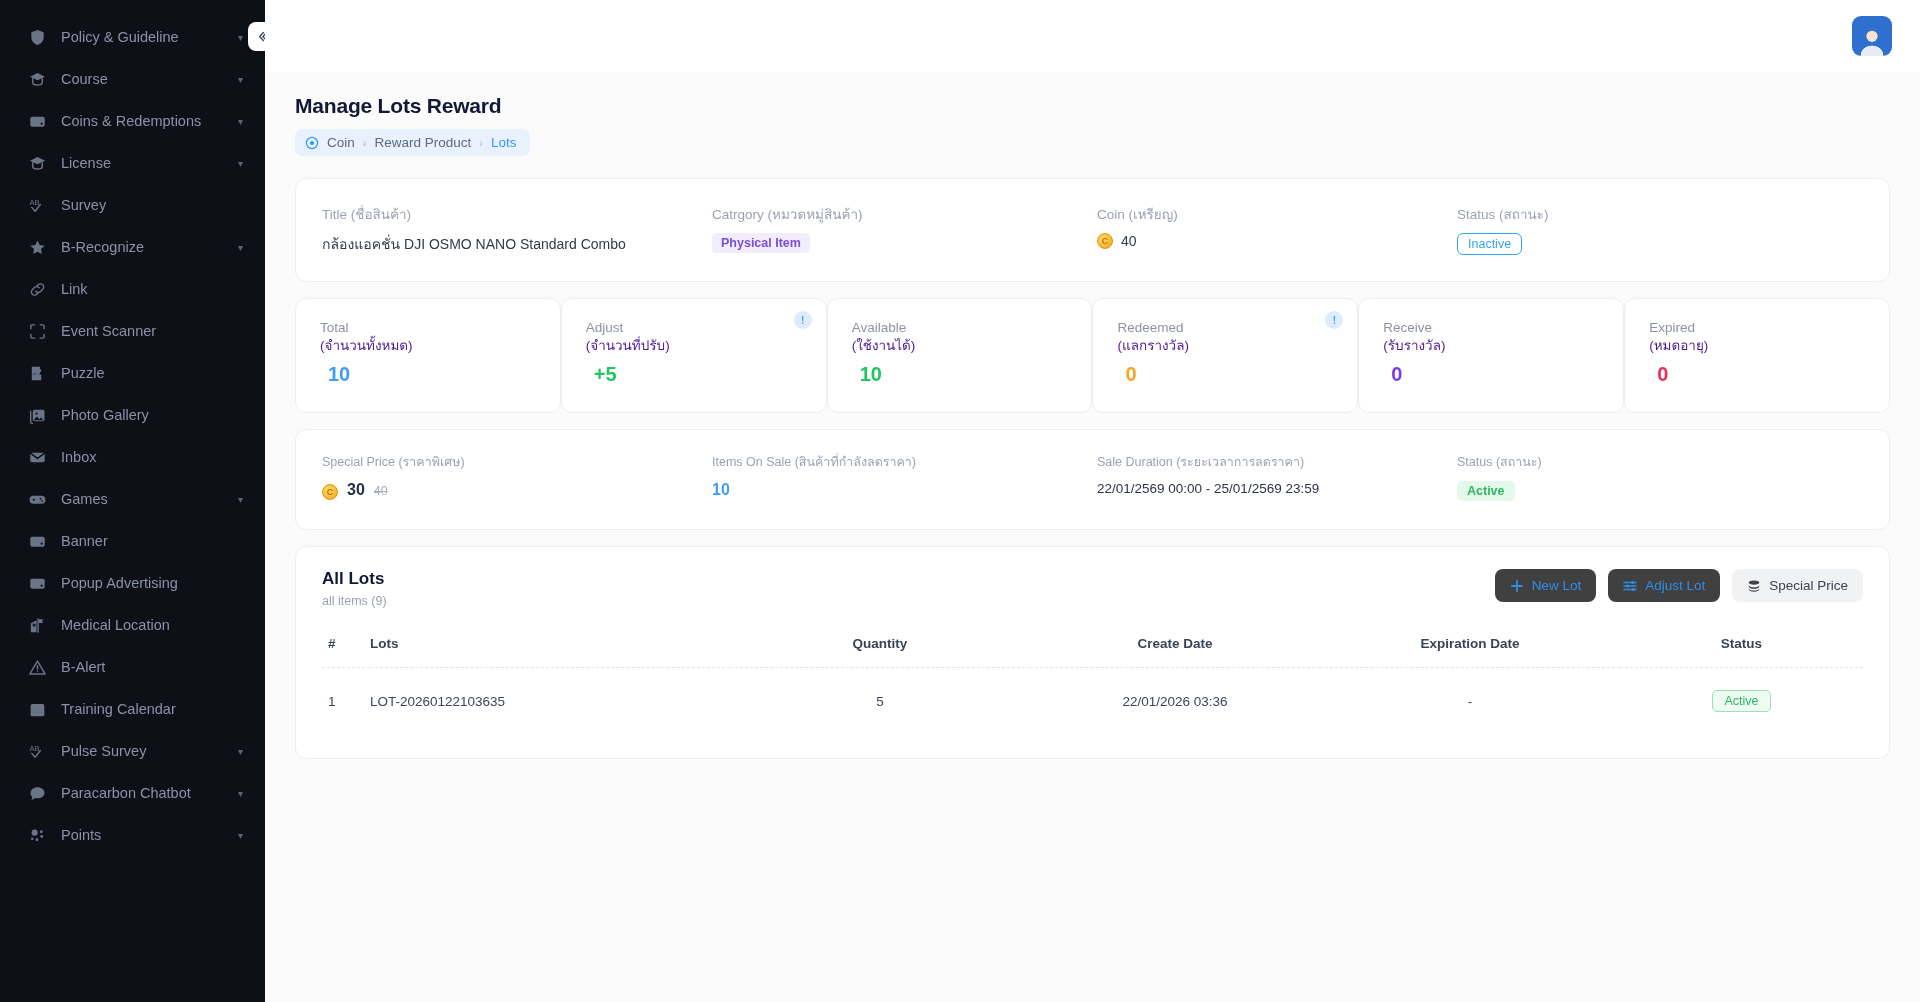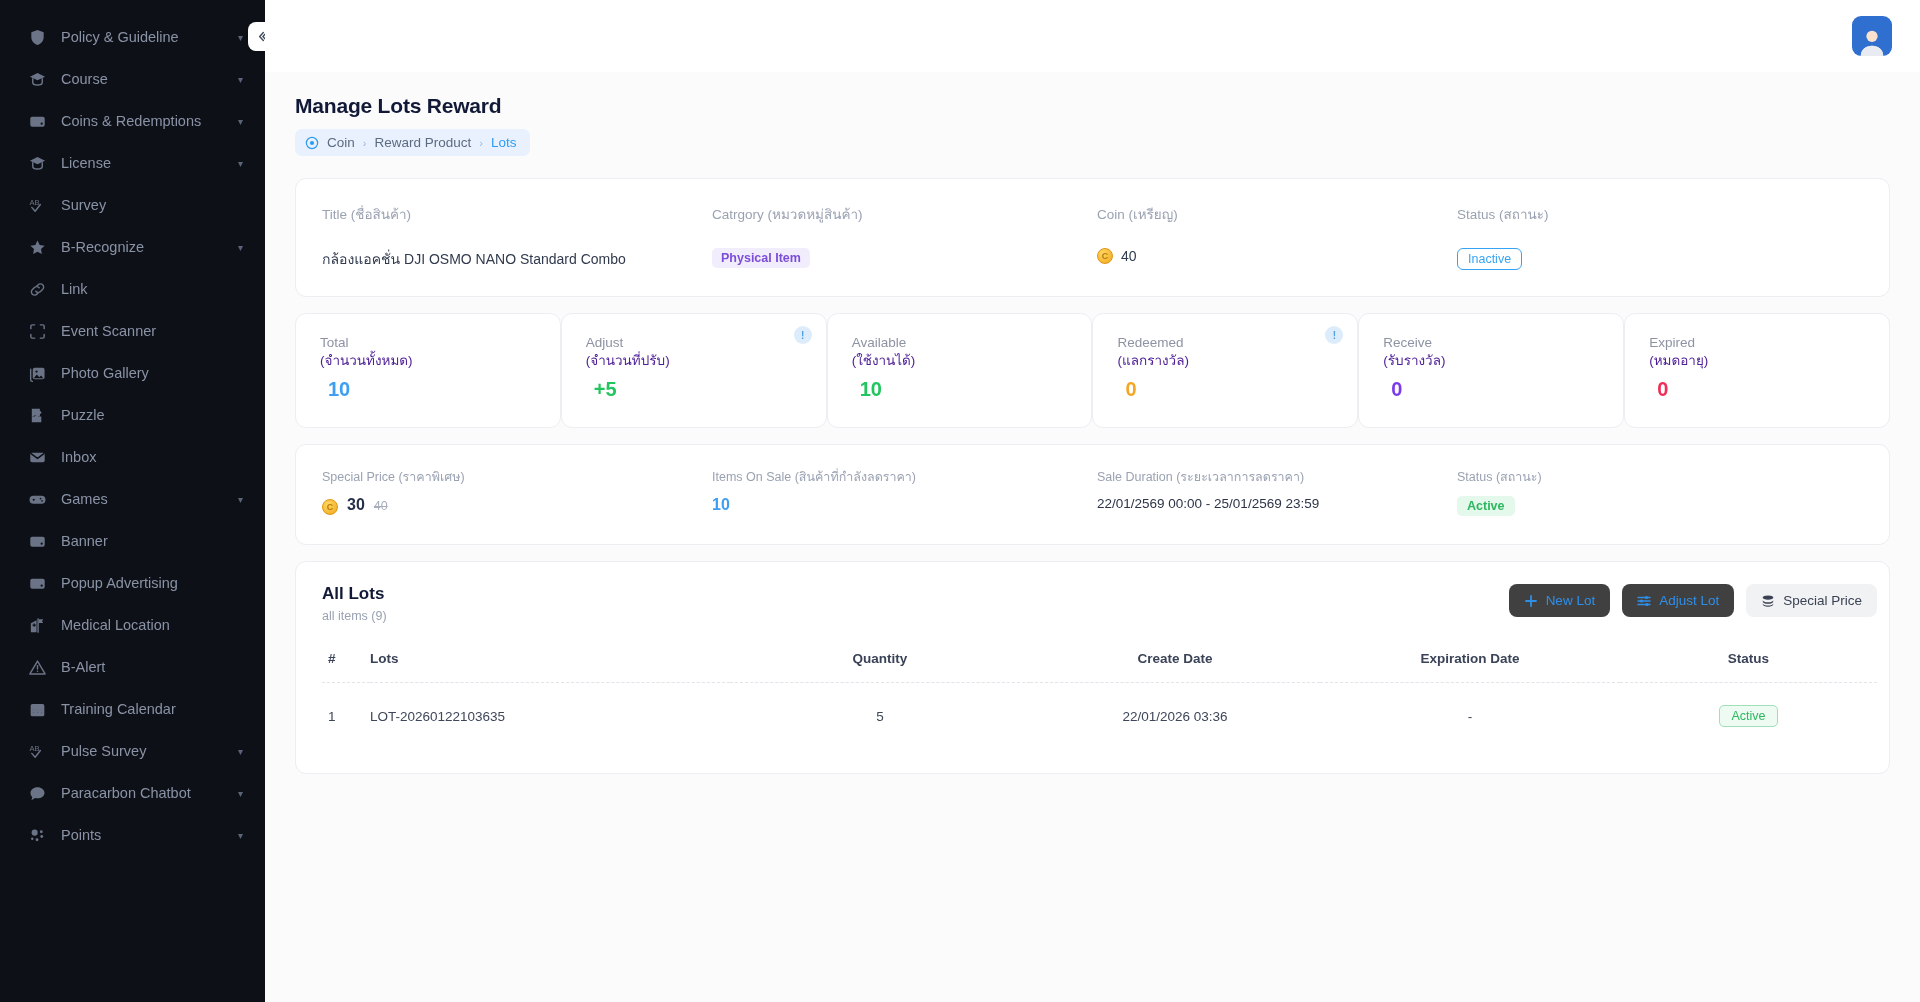--- a/index.html
+++ b/index.html
@@ -94,21 +94,21 @@
   
   .product-card {
     padding: 24px 26px 26px 26px;
     display: flex; margin-bottom: 16px;
   }
   .pc-col { display: flex; flex-direction: column; }
   .pc-col.c1 { width: 390px; }
   .pc-col.c2 { width: 385px; }
   .pc-col.c3 { width: 360px; }
   .pc-col.c4 { flex: 1 1 auto; }
-  .pc-label { font-size: 13.5px; color: #9aa2b2; margin-bottom: 23px; }
+  .pc-label { font-size: 13.5px; color: #9aa2b2; margin-bottom: 8px; }
   .pc-value { font-size: 14px; color: #313a4d; }
 
   .chip-purple {
     display: inline-block; background: #f2edfc; color: #7c4dd8;
     border-radius: 5px; padding: 3px 9px; font-size: 12.5px; font-weight: 600;
   }
   .coin-val { display: flex; align-items: center; gap: 8px; font-size: 14px; color: #2f3a4f; }
   .coin-ico {
     width: 16px; height: 16px; border-radius: 50%;
     background: radial-gradient(circle at 35% 30%, #ffd761, #f0a81e);
@@ -152,21 +152,21 @@
   .sp-price-main { font-size: 16px; font-weight: bold; color: #27304a; }
   .sp-price-old { font-size: 12.5px; color: #a7adbb; text-decoration: line-through; }
   .sp-blue { font-size: 16px; color: #3d9ef2; font-weight: 600; }
   .sp-date { font-size: 13.5px; color: #2c3448; }
   .chip-green {
     display: inline-block; background: #e5f8ec; color: #2cb85e;
     border-radius: 5px; padding: 3px 10px; font-size: 12.5px; font-weight: 600;
   }
 
   
-  .lots-card { padding: 22px 12px 30px 26px; }
+  .lots-card { padding: 22px 26px 30px 26px; }
   .lots-head { display: flex; align-items: flex-start; justify-content: space-between; }
   .lots-title { font-size: 17px; font-weight: bold; color: #111936; }
   .lots-sub { font-size: 12.5px; color: #9aa2b2; margin-top: 5px; }
   .lots-actions { display: flex; gap: 12px; align-items: center; }
   .btn {
     display: inline-flex; align-items: center; gap: 8px;
     border: none; border-radius: 8px; cursor: pointer;
     font-size: 13.5px; padding: 9px 15px;
     font-family: "Liberation Sans", sans-serif;
   }
@@ -285,36 +285,36 @@
               <path d="M13 3h2.5A1.5 1.5 0 0 1 17 4.5V7"></path>
               <path d="M17 13v2.5a1.5 1.5 0 0 1-1.5 1.5H13"></path>
               <path d="M7 17H4.5A1.5 1.5 0 0 1 3 15.5V13"></path>
             </svg>
           </span>
           <span class="nav-label">Event Scanner</span>
         </div>
         <div class="nav-item">
           <span class="nav-ico">
             <svg viewBox="0 0 20 20" fill="none" stroke="currentColor" stroke-width="1.5" stroke-linecap="round" stroke-linejoin="round">
+              <path d="M7.5 3h5v2.2a1.6 1.6 0 1 1 0 3.2V11h-3a1.6 1.6 0 1 0-3.2 0H4V3z" fill="currentColor" stroke="none"></path>
+              <path d="M4 11h3.3a1.6 1.6 0 1 1 3.2 0H14v6H4z" fill="currentColor" stroke="none"></path>
+            </svg>
+          </span>
+          <span class="nav-label">Puzzle</span>
+        </div>
+        <div class="nav-item">
+          <span class="nav-ico">
+            <svg viewBox="0 0 20 20" fill="none" stroke="currentColor" stroke-width="1.5" stroke-linecap="round" stroke-linejoin="round">
               <rect x="5" y="4" width="12.4" height="12" rx="2" fill="currentColor" stroke="none"></rect>
               <path d="M2.8 5.5v11a1.8 1.8 0 0 0 1.8 1.8" stroke="currentColor"></path>
               <circle cx="9" cy="8" r="1.2" fill="#0d1017" stroke="none"></circle>
               <path d="M6 15l3.3-4 2.6 3 1.8-2 2.5 3z" fill="#0d1017" stroke="none"></path>
             </svg>
           </span>
           <span class="nav-label">Photo Gallery</span>
-        </div>
-        <div class="nav-item">
-          <span class="nav-ico">
-            <svg viewBox="0 0 20 20" fill="none" stroke="currentColor" stroke-width="1.5" stroke-linecap="round" stroke-linejoin="round">
-              <path d="M7.5 3h5v2.2a1.6 1.6 0 1 1 0 3.2V11h-3a1.6 1.6 0 1 0-3.2 0H4V3z" fill="currentColor" stroke="none"></path>
-              <path d="M4 11h3.3a1.6 1.6 0 1 1 3.2 0H14v6H4z" fill="currentColor" stroke="none"></path>
-            </svg>
-          </span>
-          <span class="nav-label">Puzzle</span>
         </div>
         <div class="nav-item">
           <span class="nav-ico">
             <svg viewBox="0 0 20 20" fill="none" stroke="currentColor" stroke-width="1.5" stroke-linecap="round" stroke-linejoin="round">
               <rect x="2.4" y="5" width="15.2" height="10" rx="1.8" fill="currentColor" stroke="none"></rect>
               <path d="M3.2 6 10 11 16.8 6" stroke="#0d1017" stroke-width="1.6" fill="none"></path>
             </svg>
           </span>
           <span class="nav-label">Inbox</span>
         </div>

